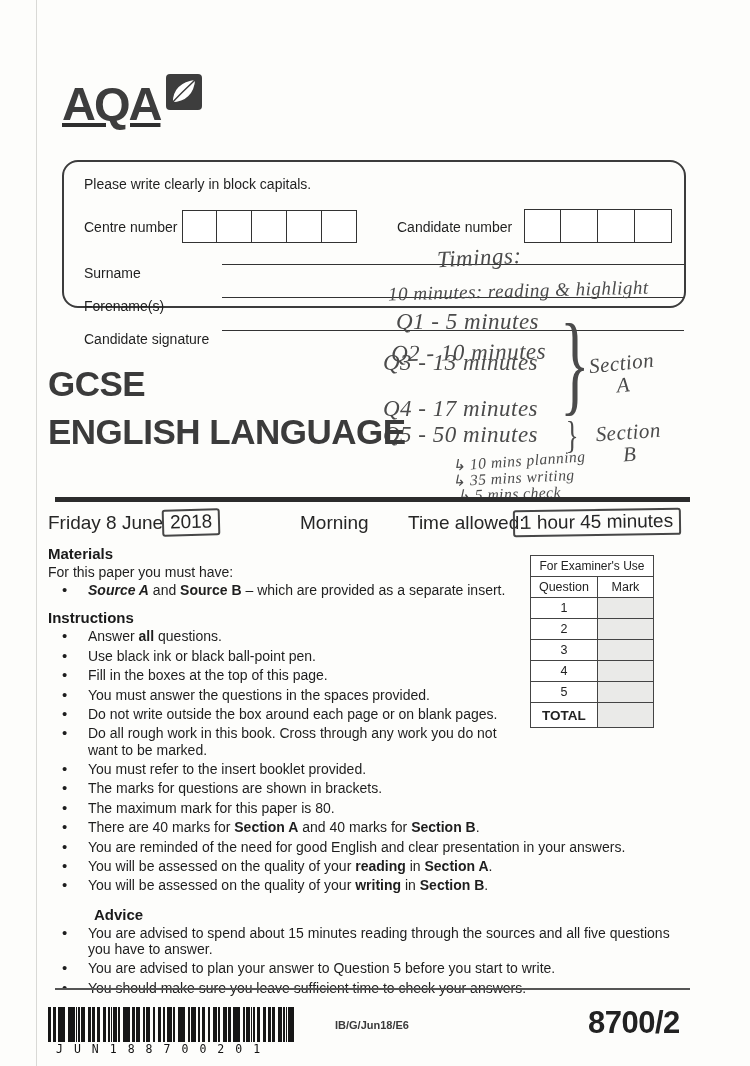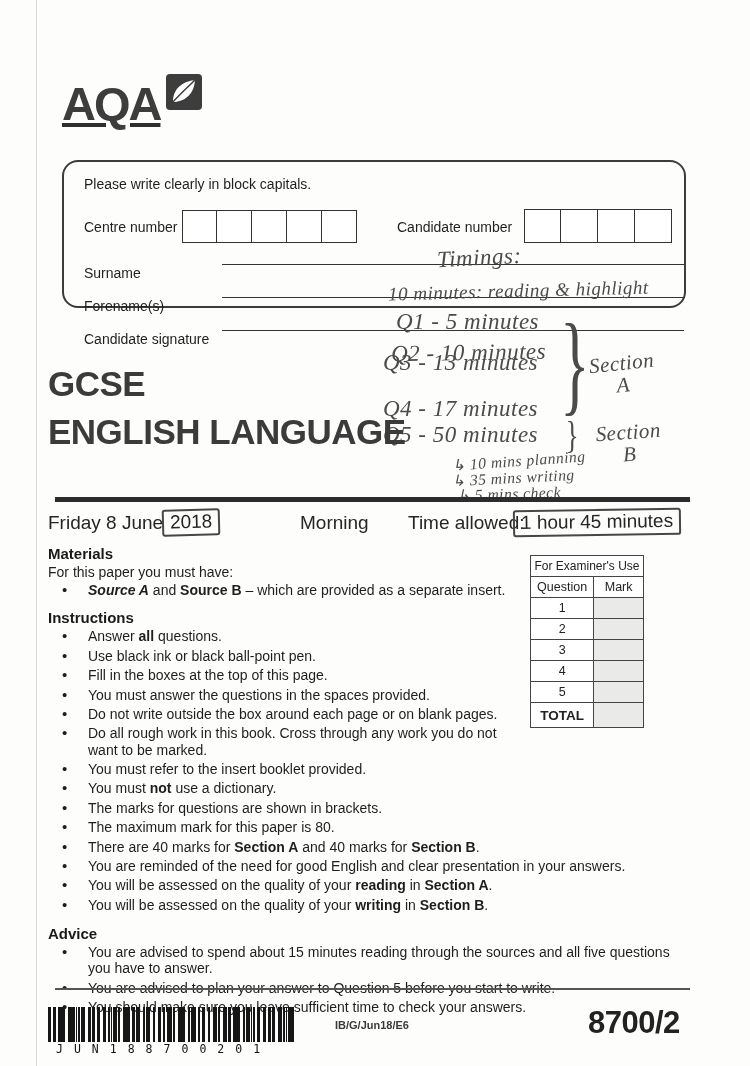--- a/index.html
+++ b/index.html
@@ -58,21 +58,21 @@
   .content h3 { font-size:15px; font-weight:bold; margin-top:11px; margin-bottom:2px; color:#1a1a1a; }
   .content h3:first-child { margin-top:0; }
   .content p { margin:0 0 2px 0; }
   ul.blist { list-style:none; }
   ul.blist li { position:relative; padding-left:40px; margin-bottom:3px; line-height:1.17; }
   ul.blist li::before { content:"•"; position:absolute; left:14px; top:-1px; font-size:15px; }
   .narrow li { max-width:478px; }
 
   
   .exam-table {
-    position:absolute; left:530px; top:555px; width:114px;
+    position:absolute; left:530px; top:555px; width:124px;
     border-collapse:collapse; font-size:12.5px; color:#222; background:#fff;
   }
   .exam-table th, .exam-table td { border:1.5px solid #444; text-align:center; }
   .exam-table .tt { font-size:12px; font-weight:normal; height:21px; }
   .exam-table .hd th { font-weight:normal; height:21px; }
   .exam-table td { height:21px; }
   .exam-table td.q { width:68px; }
   .exam-table td.m, .exam-table th.m { width:58px; background:#eaeae8; }
   .exam-table td.q.white { background:#fff; }
   .exam-table .total td { font-weight:bold; font-size:13.5px; height:25px; }
@@ -170,33 +170,32 @@
 
     <h3>Instructions</h3>
     <ul class="blist narrow">
         <li><span>Answer </span><span style="font-weight: bold;">all</span><span> questions.</span></li>
         <li><span>Use black ink or black ball-point pen.</span></li>
         <li><span>Fill in the boxes at the top of this page.</span></li>
         <li><span>You must answer the questions in the spaces provided.</span></li>
         <li><span>Do not write outside the box around each page or on blank pages.</span></li>
         <li><span>Do all rough work in this book. Cross through any work you do not want to be marked.</span></li>
         <li><span>You must refer to the insert booklet provided.</span></li>
-        <li><span>You must </span><span style="font-weight: bold;">not</span><span> use a dictionary.</span></li>
       </ul>
 
     <ul class="blist">
         <li><span>The marks for questions are shown in brackets.</span></li>
         <li><span>The maximum mark for this paper is 80.</span></li>
         <li><span>There are 40 marks for </span><span style="font-weight: bold;">Section A</span><span> and 40 marks for </span><span style="font-weight: bold;">Section B</span><span>.</span></li>
         <li><span>You are reminded of the need for good English and clear presentation in your answers.</span></li>
         <li><span>You will be assessed on the quality of your </span><span style="font-weight: bold;">reading</span><span> in </span><span style="font-weight: bold;">Section A</span><span>.</span></li>
         <li><span>You will be assessed on the quality of your </span><span style="font-weight: bold;">writing</span><span> in </span><span style="font-weight: bold;">Section B</span><span>.</span></li>
       </ul>
 
-    <h3 style="margin-top:12px;">Advice</h3>
+    <h3 style="margin-top:12px;margin-left:46px;">Advice</h3>
     <ul class="blist">
         <li><span>You are advised to spend about 15 minutes reading through the sources and all five questions you have to answer.</span></li>
         <li><span>You are advised to plan your answer to Question 5 before you start to write.</span></li>
         <li><span>You should make sure you leave sufficient time to check your answers.</span></li>
       </ul>
   </div>
 
   <table class="exam-table">
     <tbody>
         <tr>

